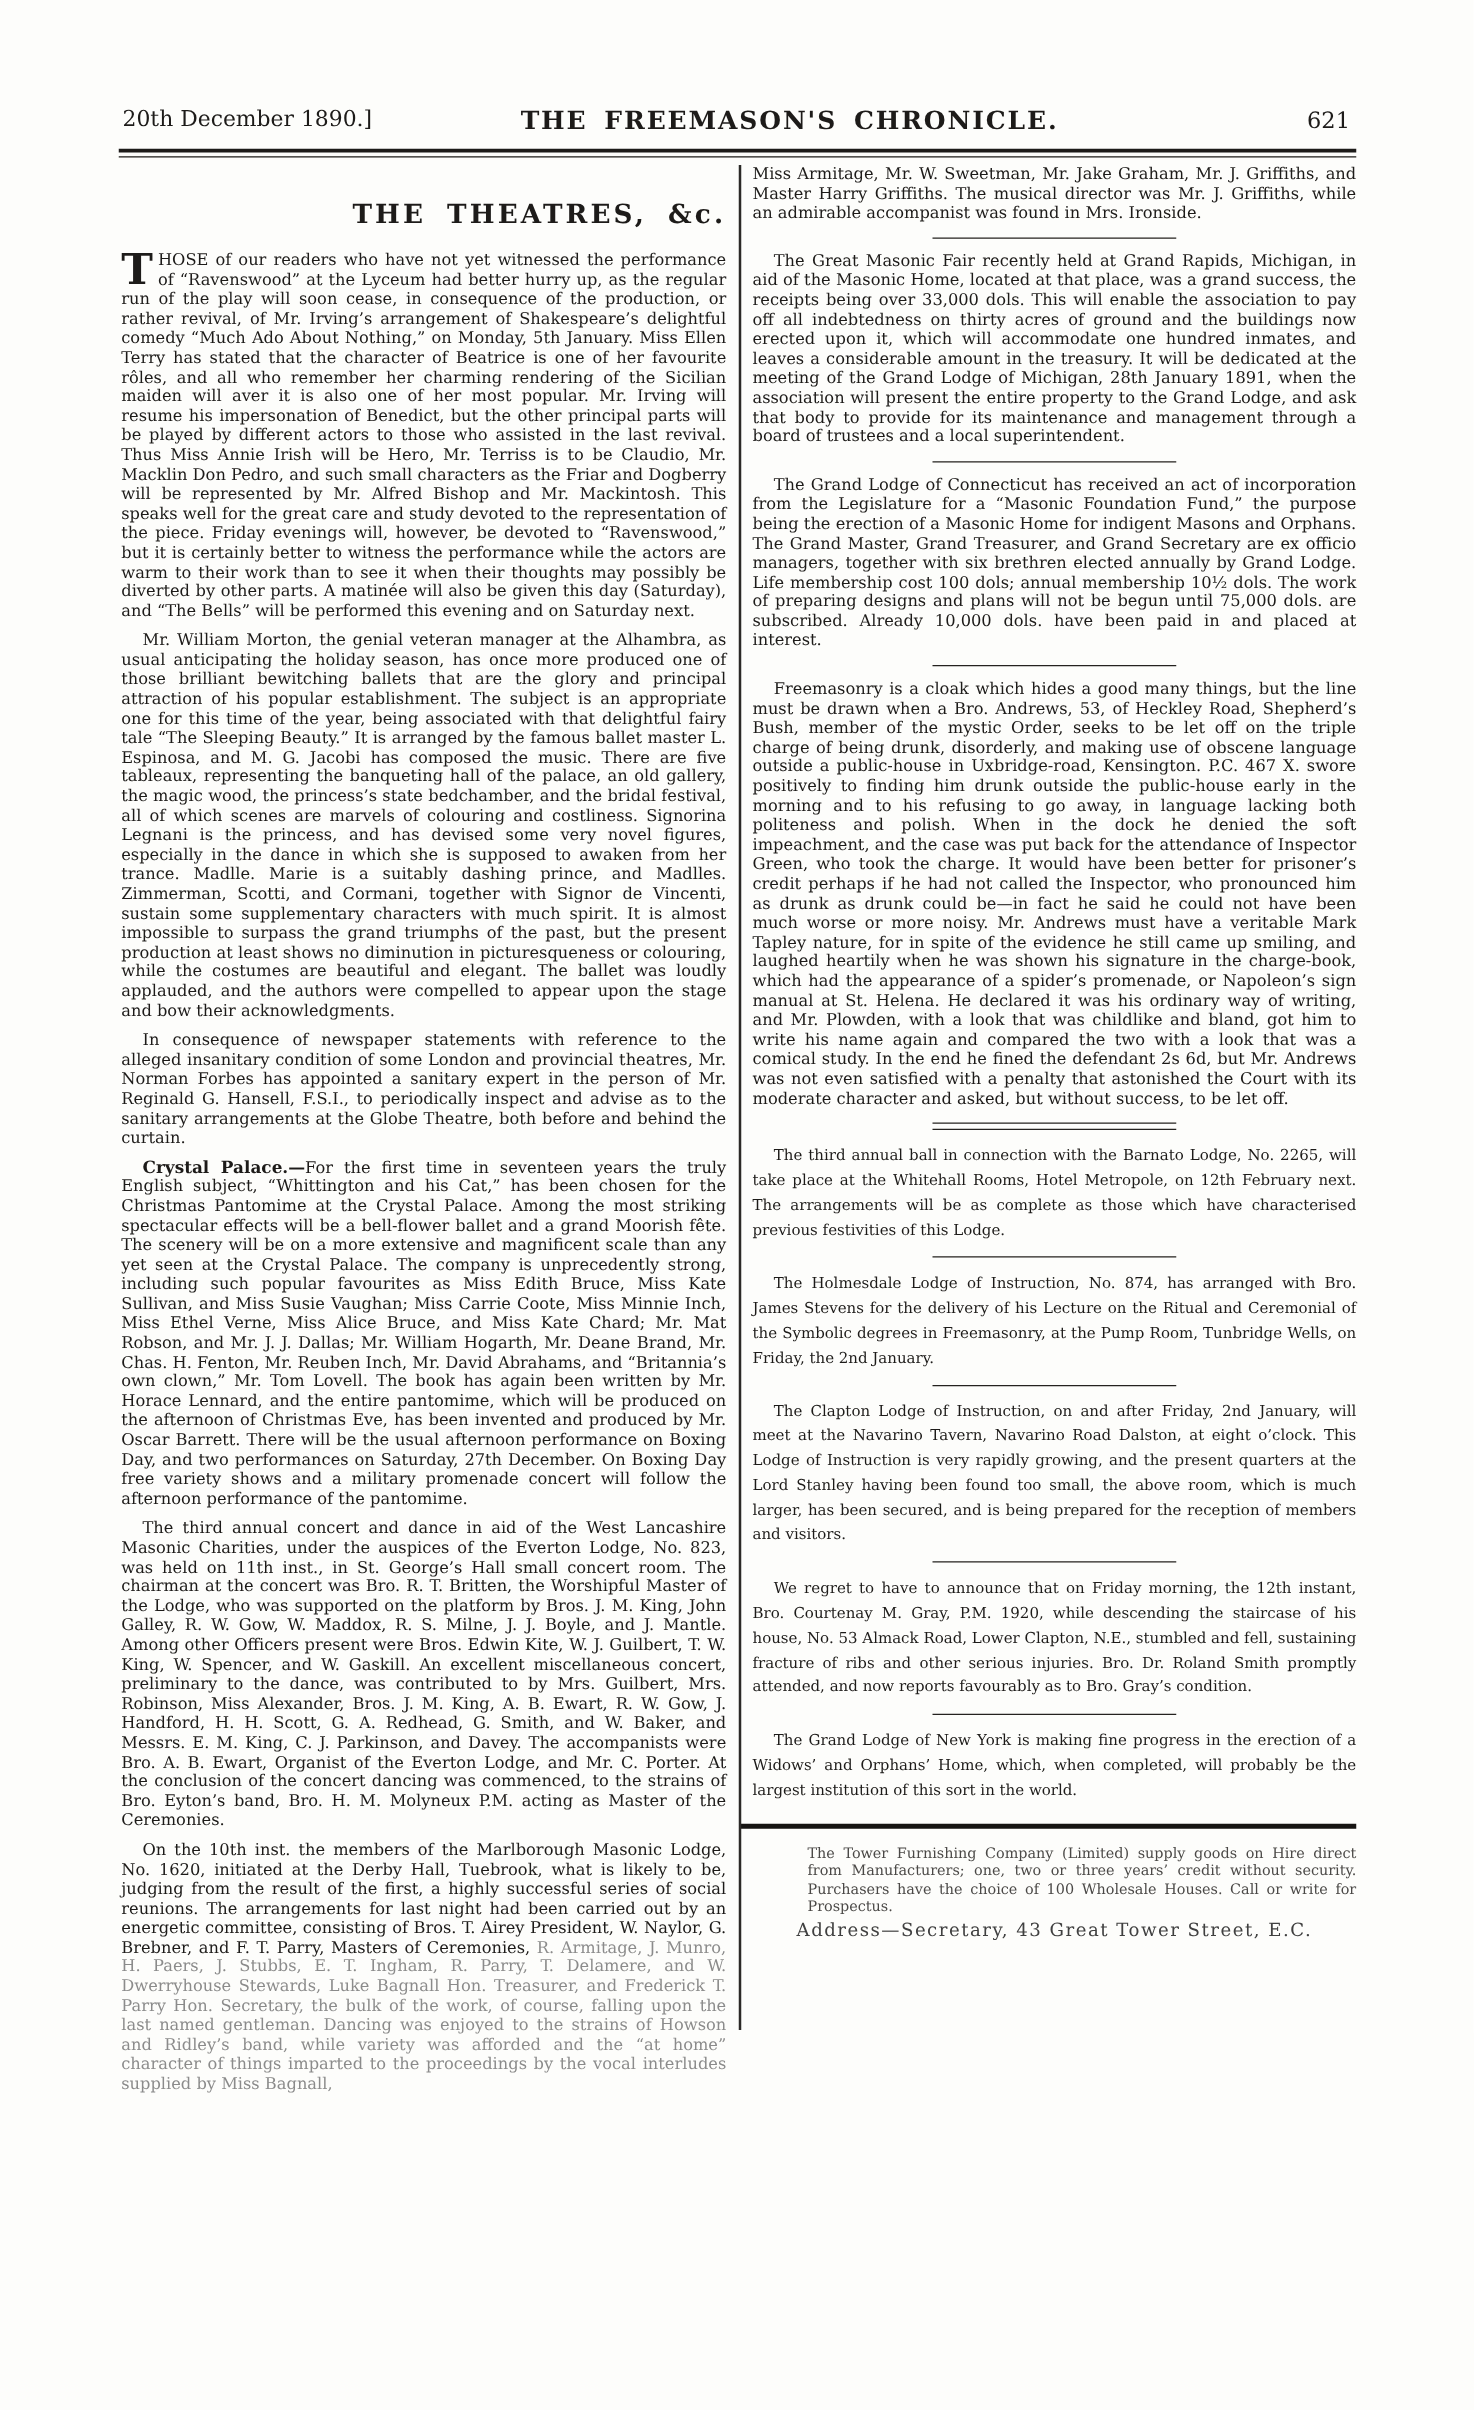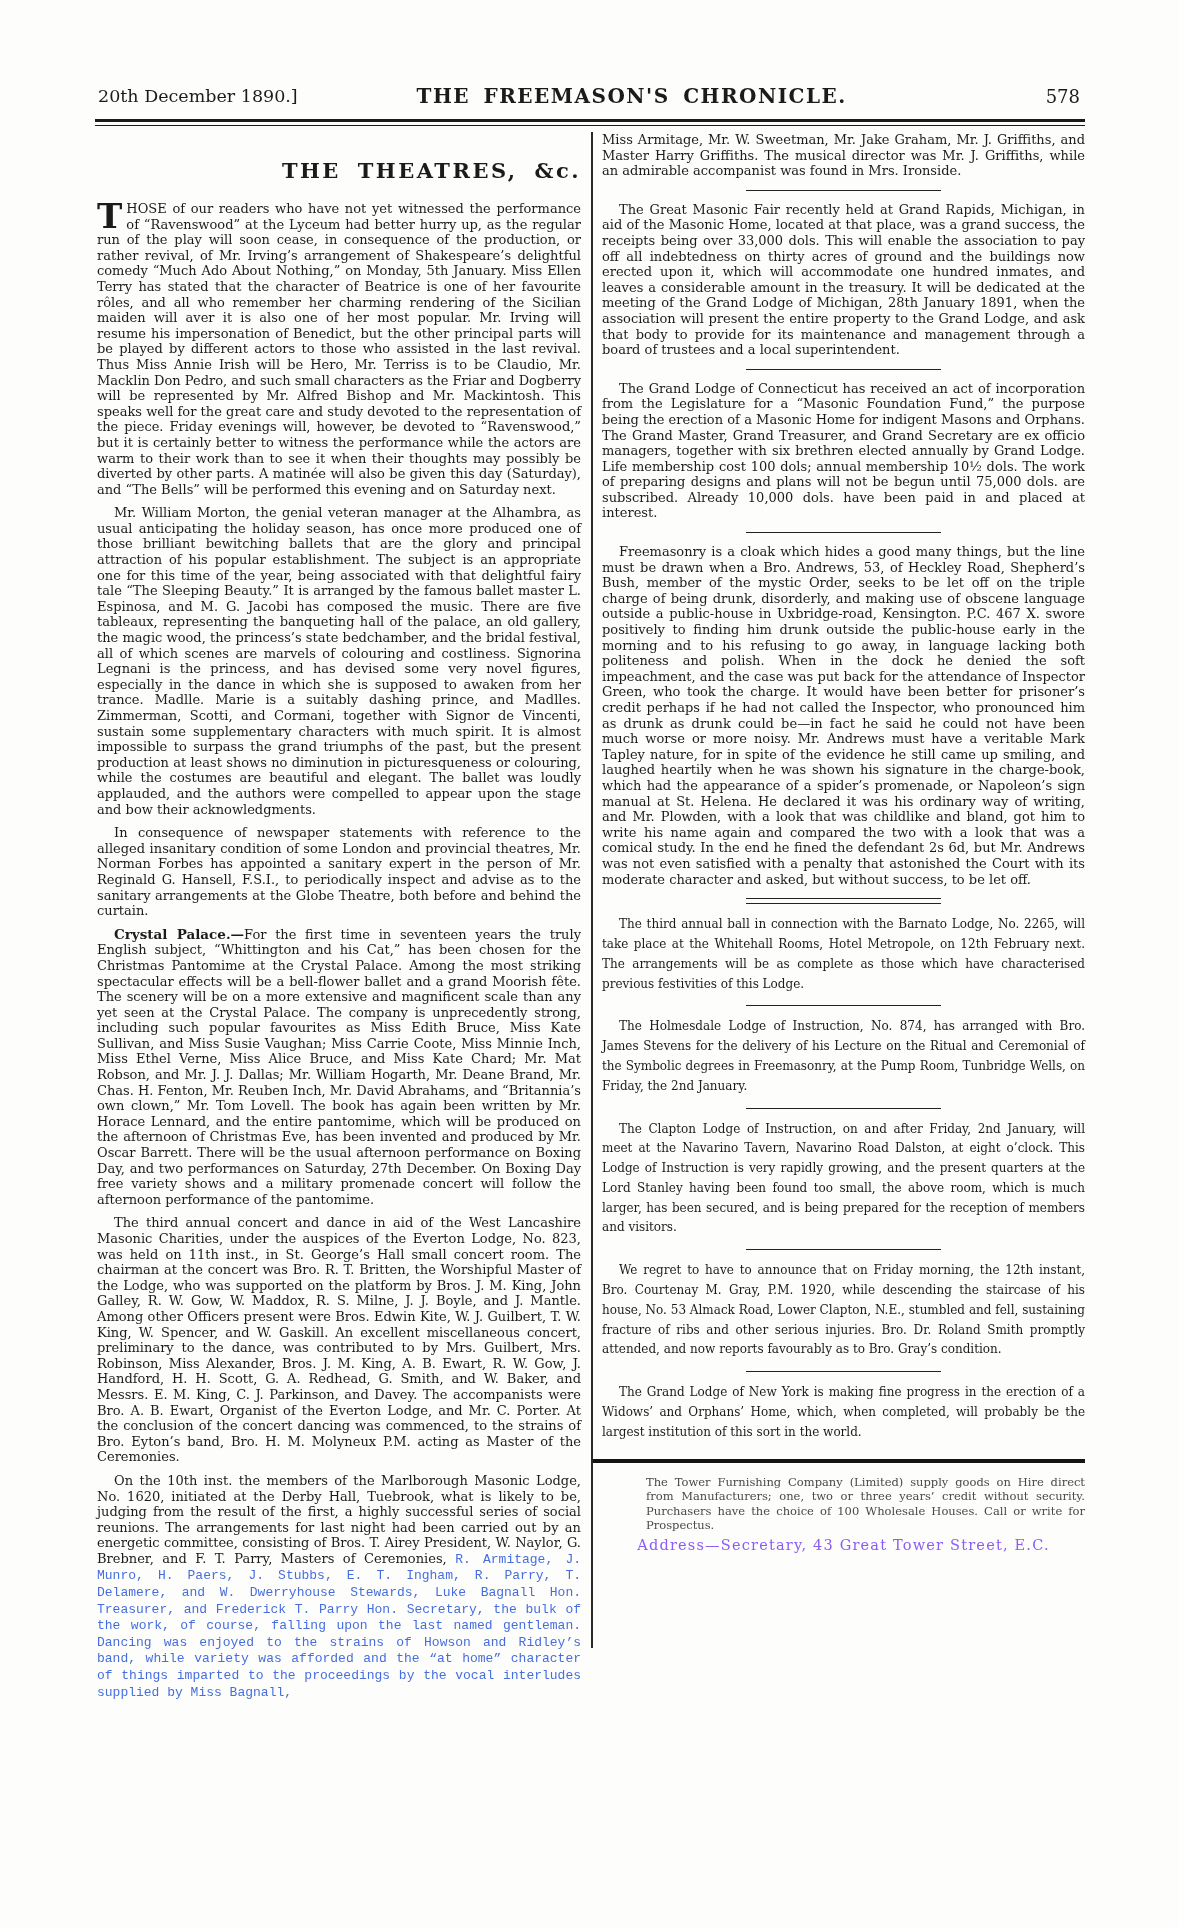--- a/index.html
+++ b/index.html
@@ -49,53 +49,53 @@
   }
   .body-lg {
     font-size:12px; line-height:19.8px; text-align:justify;
   }
   .indent { text-indent:17px; }
   .dropcap {
     float:left; font-size:34px; line-height:27px; font-weight:bold;
     padding:2px 4px 0 0;
   }
   .lead-in { font-weight:bold; font-size:13.5px; }
-  .faded-ink { color:#1d4ed8; filter:blur(0.45px); opacity:0.82;font-family:Liberation Mono, monospace; }
+  .faded-ink { color:#737373; filter:blur(0.45px); opacity:0.82; }
   
   .sep {
     width:195px; height:0; margin:11px auto 11px auto;
     border-top:1.5px solid #24221f;
   }
   .sep-double {
     height:4px;
     border-top:1.5px solid #24221f; border-bottom:1.5px solid #24221f;
   }
   .thick-rule {
     margin:16px 0 12px -10px; width:493px; height:0;
     border-top:4px solid #161412;
   }
   
   .advert-body {
     font-size:11.5px; line-height:14.5px; text-align:justify;
     color:#4b4947; filter:blur(0.35px); margin-bottom:4px;margin-left:44px;
   }
   .advert-address {
     font-size:14.5px; text-align:center; letter-spacing:1.2px;
-    color:#8b5cf6; filter:blur(0.2px);
+    color:#404040; filter:blur(0.2px);
   }
 </style>
 </head>
 <body>
 
 <div class="page">
 
   <header class="masthead">
     <span class="m-date">20th December 1890.]</span>
     <span class="m-title">THE FREEMASON'S CHRONICLE.</span>
-    <span class="m-page">578</span>
+    <span class="m-page">621</span>
   </header>
   <div class="masthead-rule"></div>
 
   <div class="columns">
 
     <div class="col-left">
       <h2 class="article-heading">THE THEATRES, &amp;c.</h2>
 
       <p class="body-sm"><span class="dropcap">T</span><span>HOSE of our readers who have not yet witnessed the performance of “Ravenswood” at the Lyceum had better hurry up, as the regular run of the play will soon cease, in consequence of the production, or rather revival, of Mr. Irving’s arrangement of Shakespeare’s delightful comedy “Much Ado About Nothing,” on Monday, 5th January. Miss Ellen Terry has stated that the character of Beatrice is one of her favourite rôles, and all who remember her charming rendering of the Sicilian maiden will aver it is also one of her most popular. Mr. Irving will resume his impersonation of Benedict, but the other principal parts will be played by different actors to those who assisted in the last revival. Thus Miss Annie Irish will be Hero, Mr. Terriss is to be Claudio, Mr. Macklin Don Pedro, and such small characters as the Friar and Dogberry will be represented by Mr. Alfred Bishop and Mr. Mackintosh. This speaks well for the great care and study devoted to the representation of the piece. Friday evenings will, however, be devoted to “Ravenswood,” but it is certainly better to witness the performance while the actors are warm to their work than to see it when their thoughts may possibly be diverted by other parts. A matinée will also be given this day (Saturday), and “The Bells” will be performed this evening and on Saturday next.</span></p>
 

